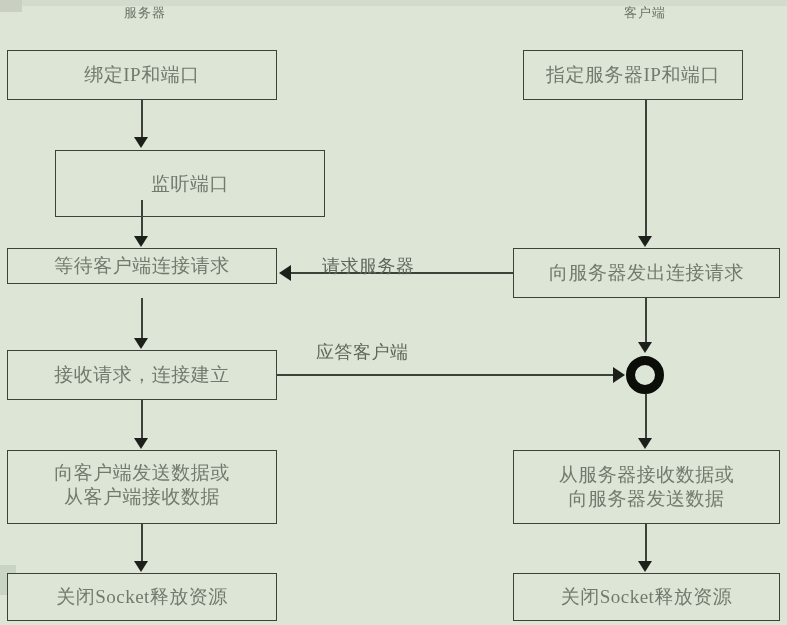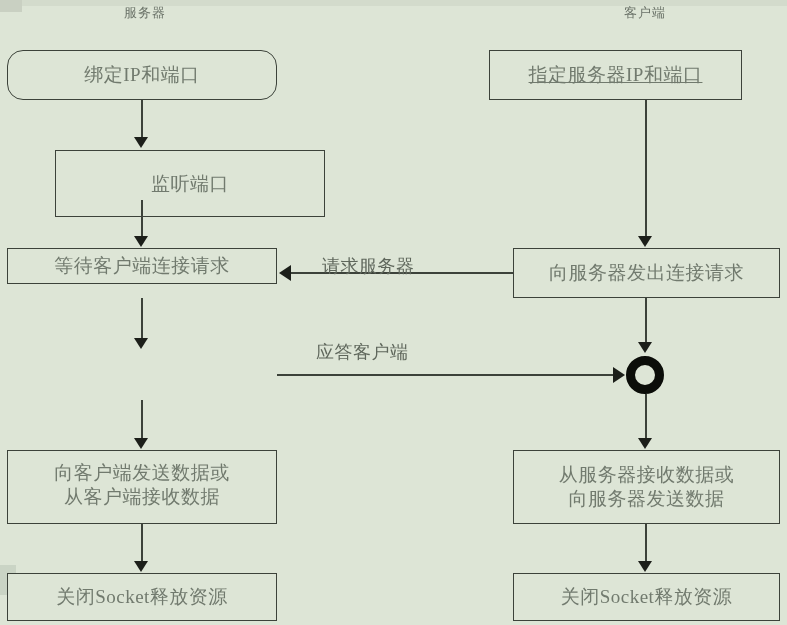--- a/index.html
+++ b/index.html
@@ -130,43 +130,46 @@
 
 <div id="canvas">
 
   <div class="corner-strip"></div>
   <div class="top-band"></div>
   <div class="side-smudge"></div>
 
   <div class="col-title" style="left:60px; top:4px; width:170px;">服务器</div>
   <div class="col-title" style="left:560px; top:4px; width:170px;">客户端</div>
 
-  <div class="node" style="left:7px; top:50px; width:270px; height:50px;border-radius:16px;">
+  <div class="node" style="left:7px; top:50px; width:270px; height:50px;">
     <span>绑定IP和端口</span>
   </div>
 
   <div class="node" style="left:7px; top:150px; width:270px; height:67px;margin-left:48px;">
     <span>监听端口</span>
   </div>
 
   <div class="node" style="left:7px; top:248px; width:270px; height:36px;">
     <span>等待客户端连接请求</span>
   </div>
 
+  <div class="node" style="left:7px; top:350px; width:270px; height:50px;">
+    <span>接收请求，连接建立</span>
+  </div>
 
   <div class="node" style="left:7px; top:450px; width:270px; height:74px;font-family:Liberation Mono, monospace;">
     <span>向客户端发送数据或
 从客户端接收数据</span>
   </div>
 
   <div class="node" style="left:7px; top:573px; width:270px; height:48px;">
     <span>关闭Socket释放资源</span>
   </div>
 
-  <div class="node" style="left:489px; top:50px; width:253px; height:50px;text-decoration:underline;">
+  <div class="node" style="left:523px; top:50px; width:220px; height:50px;">
     <span>指定服务器IP和端口</span>
   </div>
 
   <div class="node" style="left:513px; top:450px; width:267px; height:74px;">
     <span>从服务器接收数据或
 向服务器发送数据</span>
   </div>
 
   <div class="node" style="left:513px; top:248px; width:267px; height:50px;">
     <span>向服务器发出连接请求</span>

